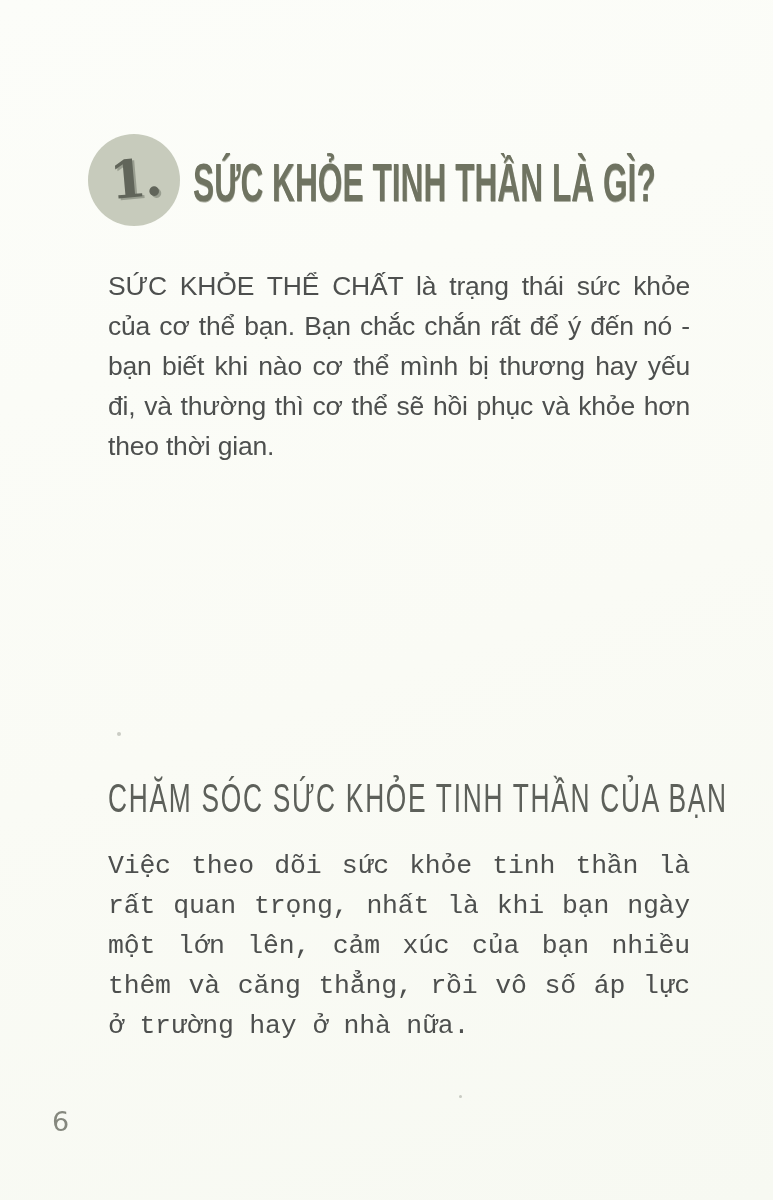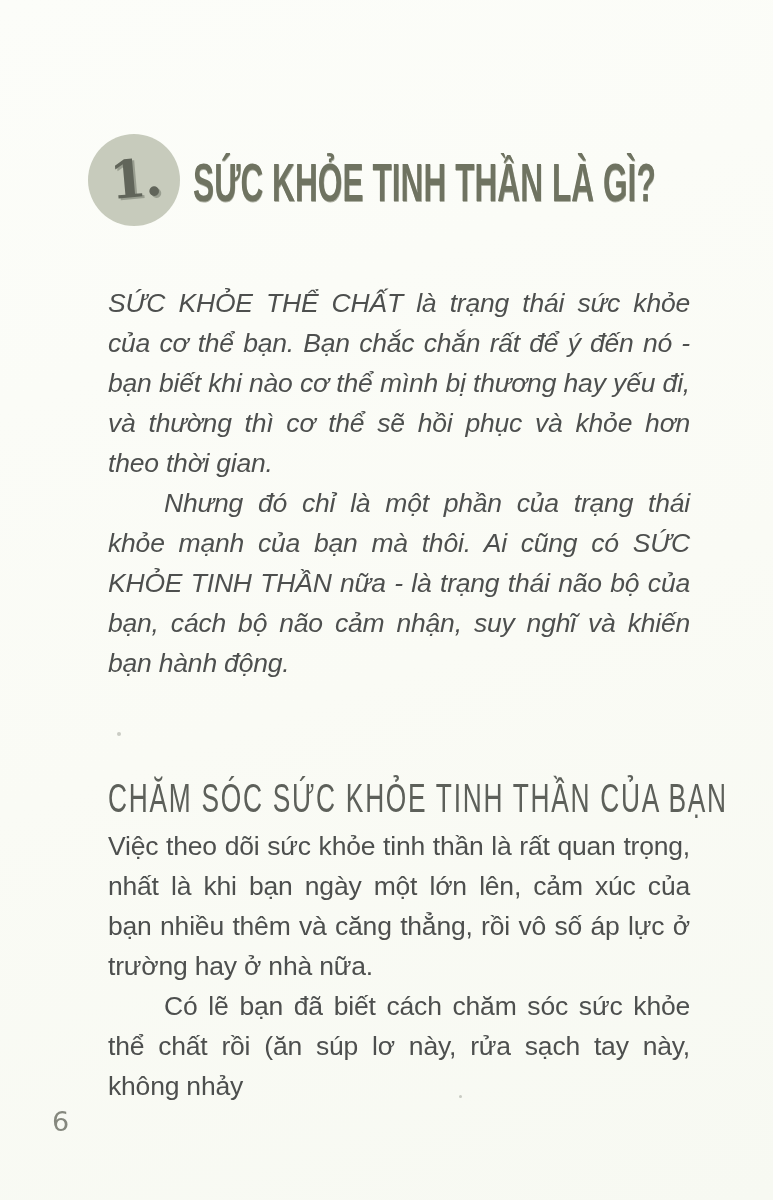--- a/index.html
+++ b/index.html
@@ -67,22 +67,22 @@
   .text-block p {
     margin: 0;
     font-size: 26.5px;
     line-height: 40px;
     text-align: justify;
     letter-spacing: -0.2px;
   }
   .text-block p.indent {
     text-indent: 56px;
   }
-  #intro-block { top: 283px; font-style: italic; }
-  #care-block  { top: 826px; }
+  #intro-block { top: 266px; }
+  #care-block  { top: 846px; font-family: Liberation Mono, monospace; }
 
   
   .sub-heading {
     position: absolute;
     left: 108px;
     top: 776px;
     margin: 0;
     font-size: 31px;
     font-weight: normal;
     color: #5d605a;
@@ -118,28 +118,26 @@
 <div class="page">
 
   <div class="chapter-badge">
     <span class="num">1.</span>
   </div>
 
   <h1 class="chapter-title">SỨC KHỎE TINH THẦN LÀ GÌ?</h1>
 
   <section class="text-block" id="intro-block">
     <p>SỨC KHỎE THỂ CHẤT là trạng thái sức khỏe của cơ thể bạn. Bạn chắc chắn rất để ý đến nó - bạn biết khi nào cơ thể mình bị thương hay yếu đi, và thường thì cơ thể sẽ hồi phục và khỏe hơn theo thời gian.</p>
-    <p class="indent">Nhưng đó chỉ là một phần của trạng thái khỏe mạnh của bạn mà thôi. Ai cũng có SỨC KHỎE TINH THẦN nữa - là trạng thái não bộ của bạn, cách bộ não cảm nhận, suy nghĩ và khiến bạn hành động.</p>
   </section>
 
   <h2 class="sub-heading">CHĂM SÓC SỨC KHỎE TINH THẦN CỦA BẠN</h2>
 
   <section class="text-block" id="care-block">
     <p>Việc theo dõi sức khỏe tinh thần là rất quan trọng, nhất là khi bạn ngày một lớn lên, cảm xúc của bạn nhiều thêm và căng thẳng, rồi vô số áp lực ở trường hay ở nhà nữa.</p>
-    <p class="indent">Có lẽ bạn đã biết cách chăm sóc sức khỏe thể chất rồi (ăn súp lơ này, rửa sạch tay này, không nhảy</p>
   </section>
 
   <div class="page-number">6</div>
 
   <div class="artifact" id="artifact-1"></div>
   <div class="artifact" id="artifact-2"></div>
 
 </div>
 
 </body></html>

